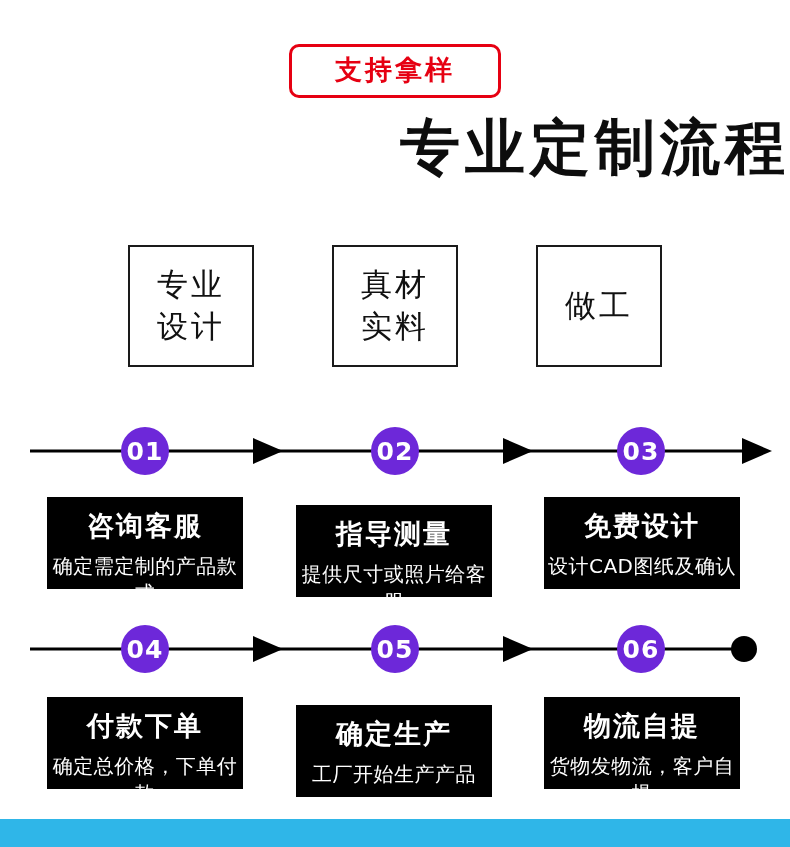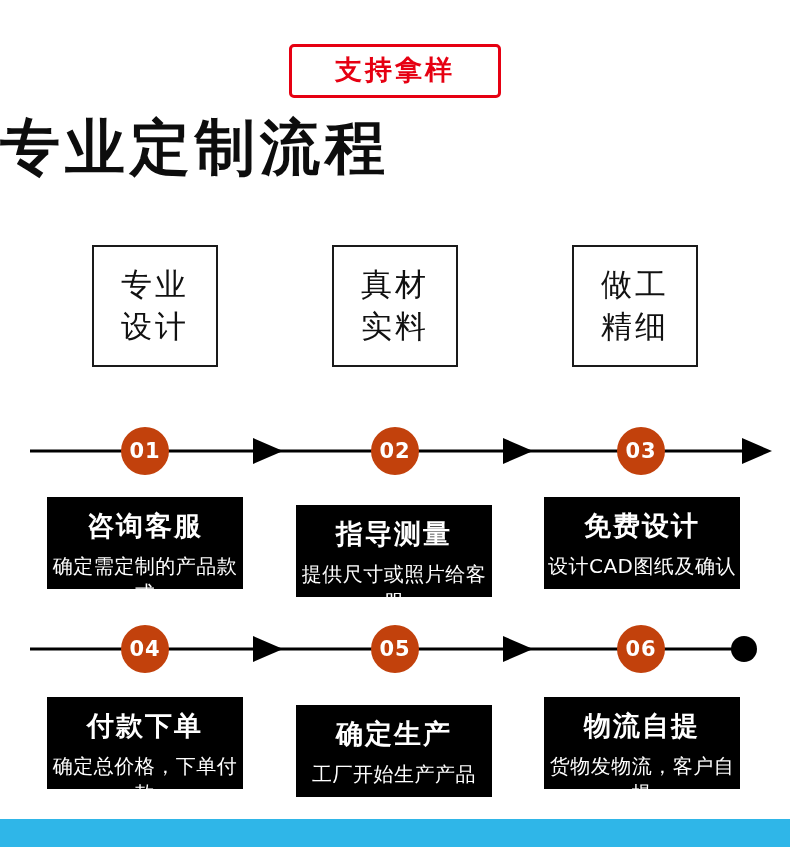--- a/index.html
+++ b/index.html
@@ -1,41 +1,41 @@
 <!DOCTYPE html>
 <html><head>
 <meta charset="utf-8">
 <style>
   * { margin:0; padding:0; box-sizing:border-box; }
   html,body { background:#ffffff; }
   body { font-family:"DejaVu Sans","Liberation Sans",sans-serif; }
   .page { position:relative; width:790px; height:847px; margin:0 auto; background:#ffffff; overflow:hidden; }
 
-  .badge { width:212px; margin:44px auto 0; border:3px solid #e60012; border-radius:5px;
+  .badge { width:212px; margin:44px auto 0; border:3px solid #e60012; border-radius:10px;
            color:#e60012; font-size:27px; font-weight:700; text-align:center;
            padding:5px 0 7px; letter-spacing:3px; }
 
-  .page-title { margin-top:10px; text-align:left; font-size:60px; font-weight:900;
+  .page-title { margin-top:10px; text-align:right; font-size:60px; font-weight:900;
                 color:#0d0d0d; letter-spacing:5px; }
 
-  .features { display:flex; justify-content:center; gap:114px; margin-top:56px; }
+  .features { display:flex; justify-content:center; gap:78px; margin-top:56px; }
   .feature-box { width:126px; height:122px; border:2px solid #1a1a1a; color:#111;
                  display:flex; flex-direction:column; align-items:center; justify-content:center;
                  font-size:31px; line-height:1.35; letter-spacing:3px; }
 
   .timeline { position:relative; height:48px; }
   .timeline.row1 { margin-top:60px; }
   .timeline.row2 { margin-top:36px; }
   .tl-line { position:absolute; top:50%; transform:translateY(-50%); height:3px; background:#000; }
   .row1 .tl-line { left:30px; width:730px; }
   .row2 .tl-line { left:30px; width:714px; }
   .tl-node { position:absolute; top:50%; transform:translate(-50%,-50%);
-             width:48px; height:48px; border-radius:50%; background:#c2410c; color:#fff;
+             width:48px; height:48px; border-radius:50%; background:#6d28d9; color:#fff;
              display:flex; align-items:center; justify-content:center;
-             font-size:21px; font-weight:700; letter-spacing:1px; }
+             font-size:25px; font-weight:700; letter-spacing:1px; }
   .tl-arrow { position:absolute; top:50%; transform:translate(-50%,-50%);
               width:0; height:0; border-left:30px solid #000;
               border-top:13px solid transparent; border-bottom:13px solid transparent; }
   .tl-dot { position:absolute; top:50%; transform:translate(-50%,-50%);
             width:26px; height:26px; border-radius:50%; background:#000; }
 
   .cards { position:relative; height:92px; }
   .cards.row1 { margin-top:22px; }
   .cards.row2 { margin-top:24px; }
   .card { position:absolute; top:0; width:196px; height:92px; background:#000; color:#fff; text-align:center; }
@@ -60,21 +60,20 @@
     <div class="feature-box">
       <span>专业</span>
       <span>设计</span>
     </div>
     <div class="feature-box">
       <span>真材</span>
       <span>实料</span>
     </div>
     <div class="feature-box">
       <span>做工</span>
-      <span>精细</span>
     </div>
   </div>
 
   <div class="timeline row1">
     <div class="tl-line"></div>
     <div class="tl-node" style="left:145px">01</div>
     <div class="tl-arrow" style="left:268px"></div>
     <div class="tl-node" style="left:395px">02</div>
     <div class="tl-arrow" style="left:518px"></div>
     <div class="tl-node" style="left:641px">03</div>

